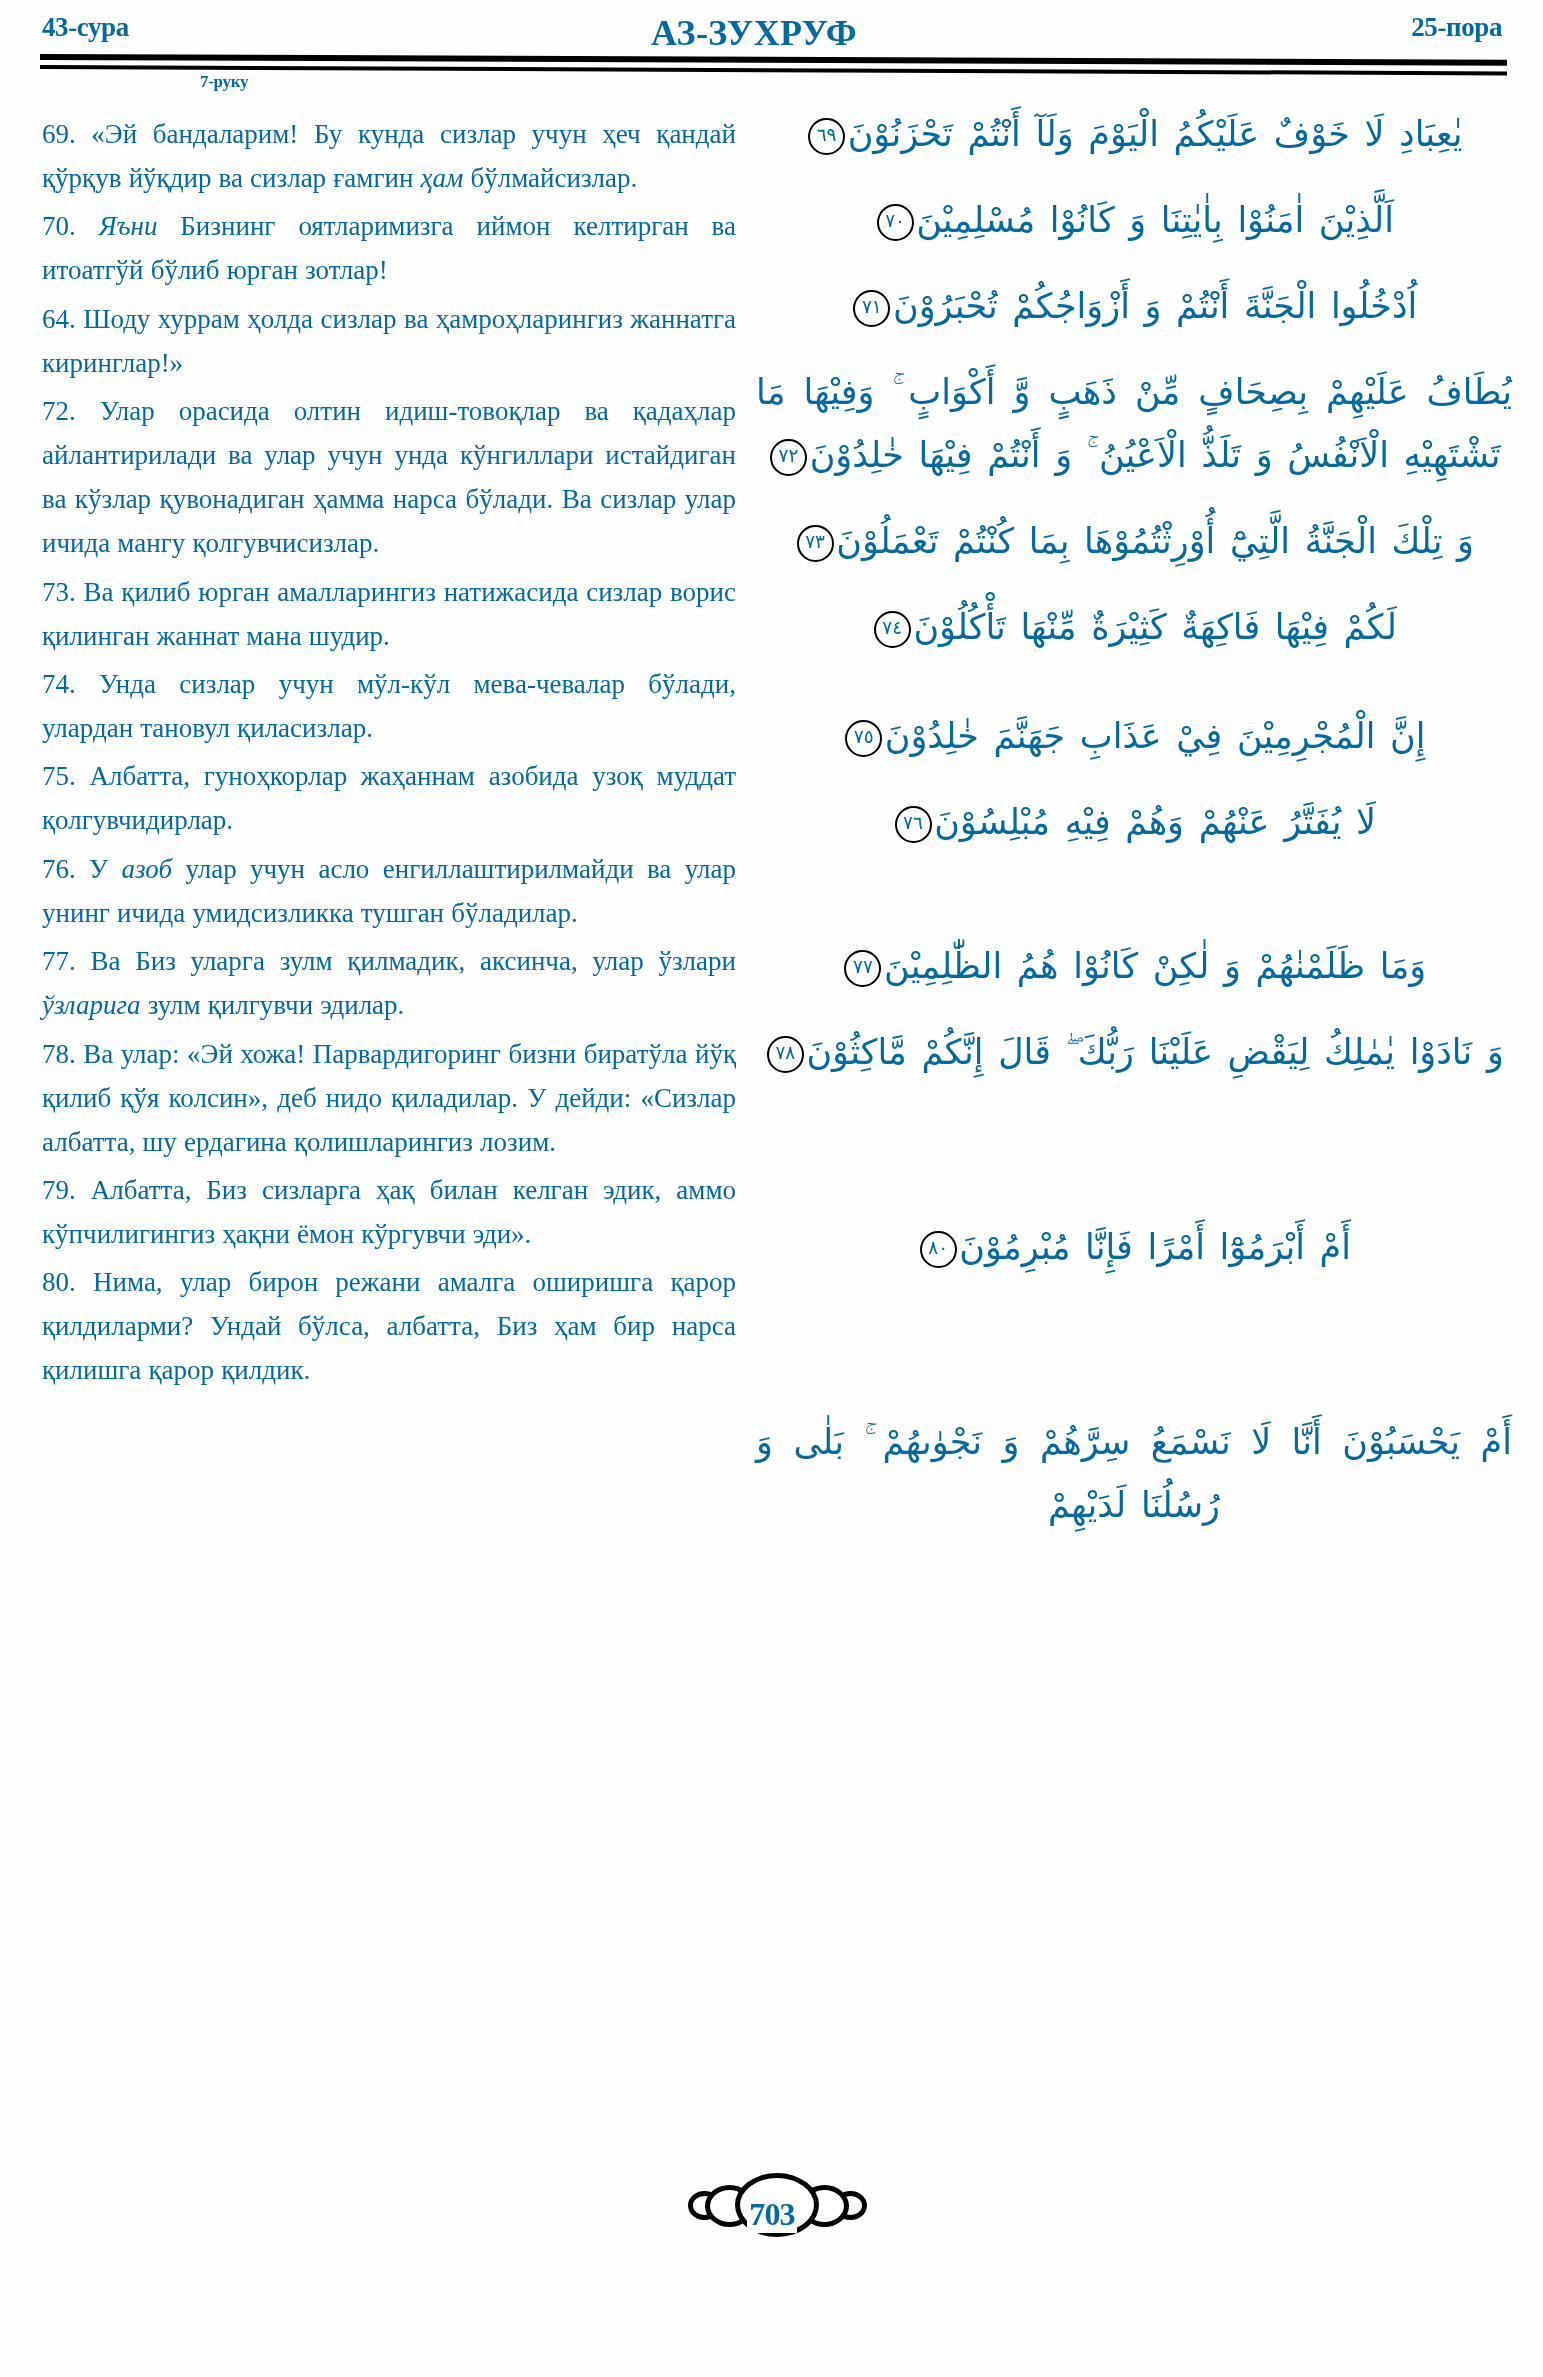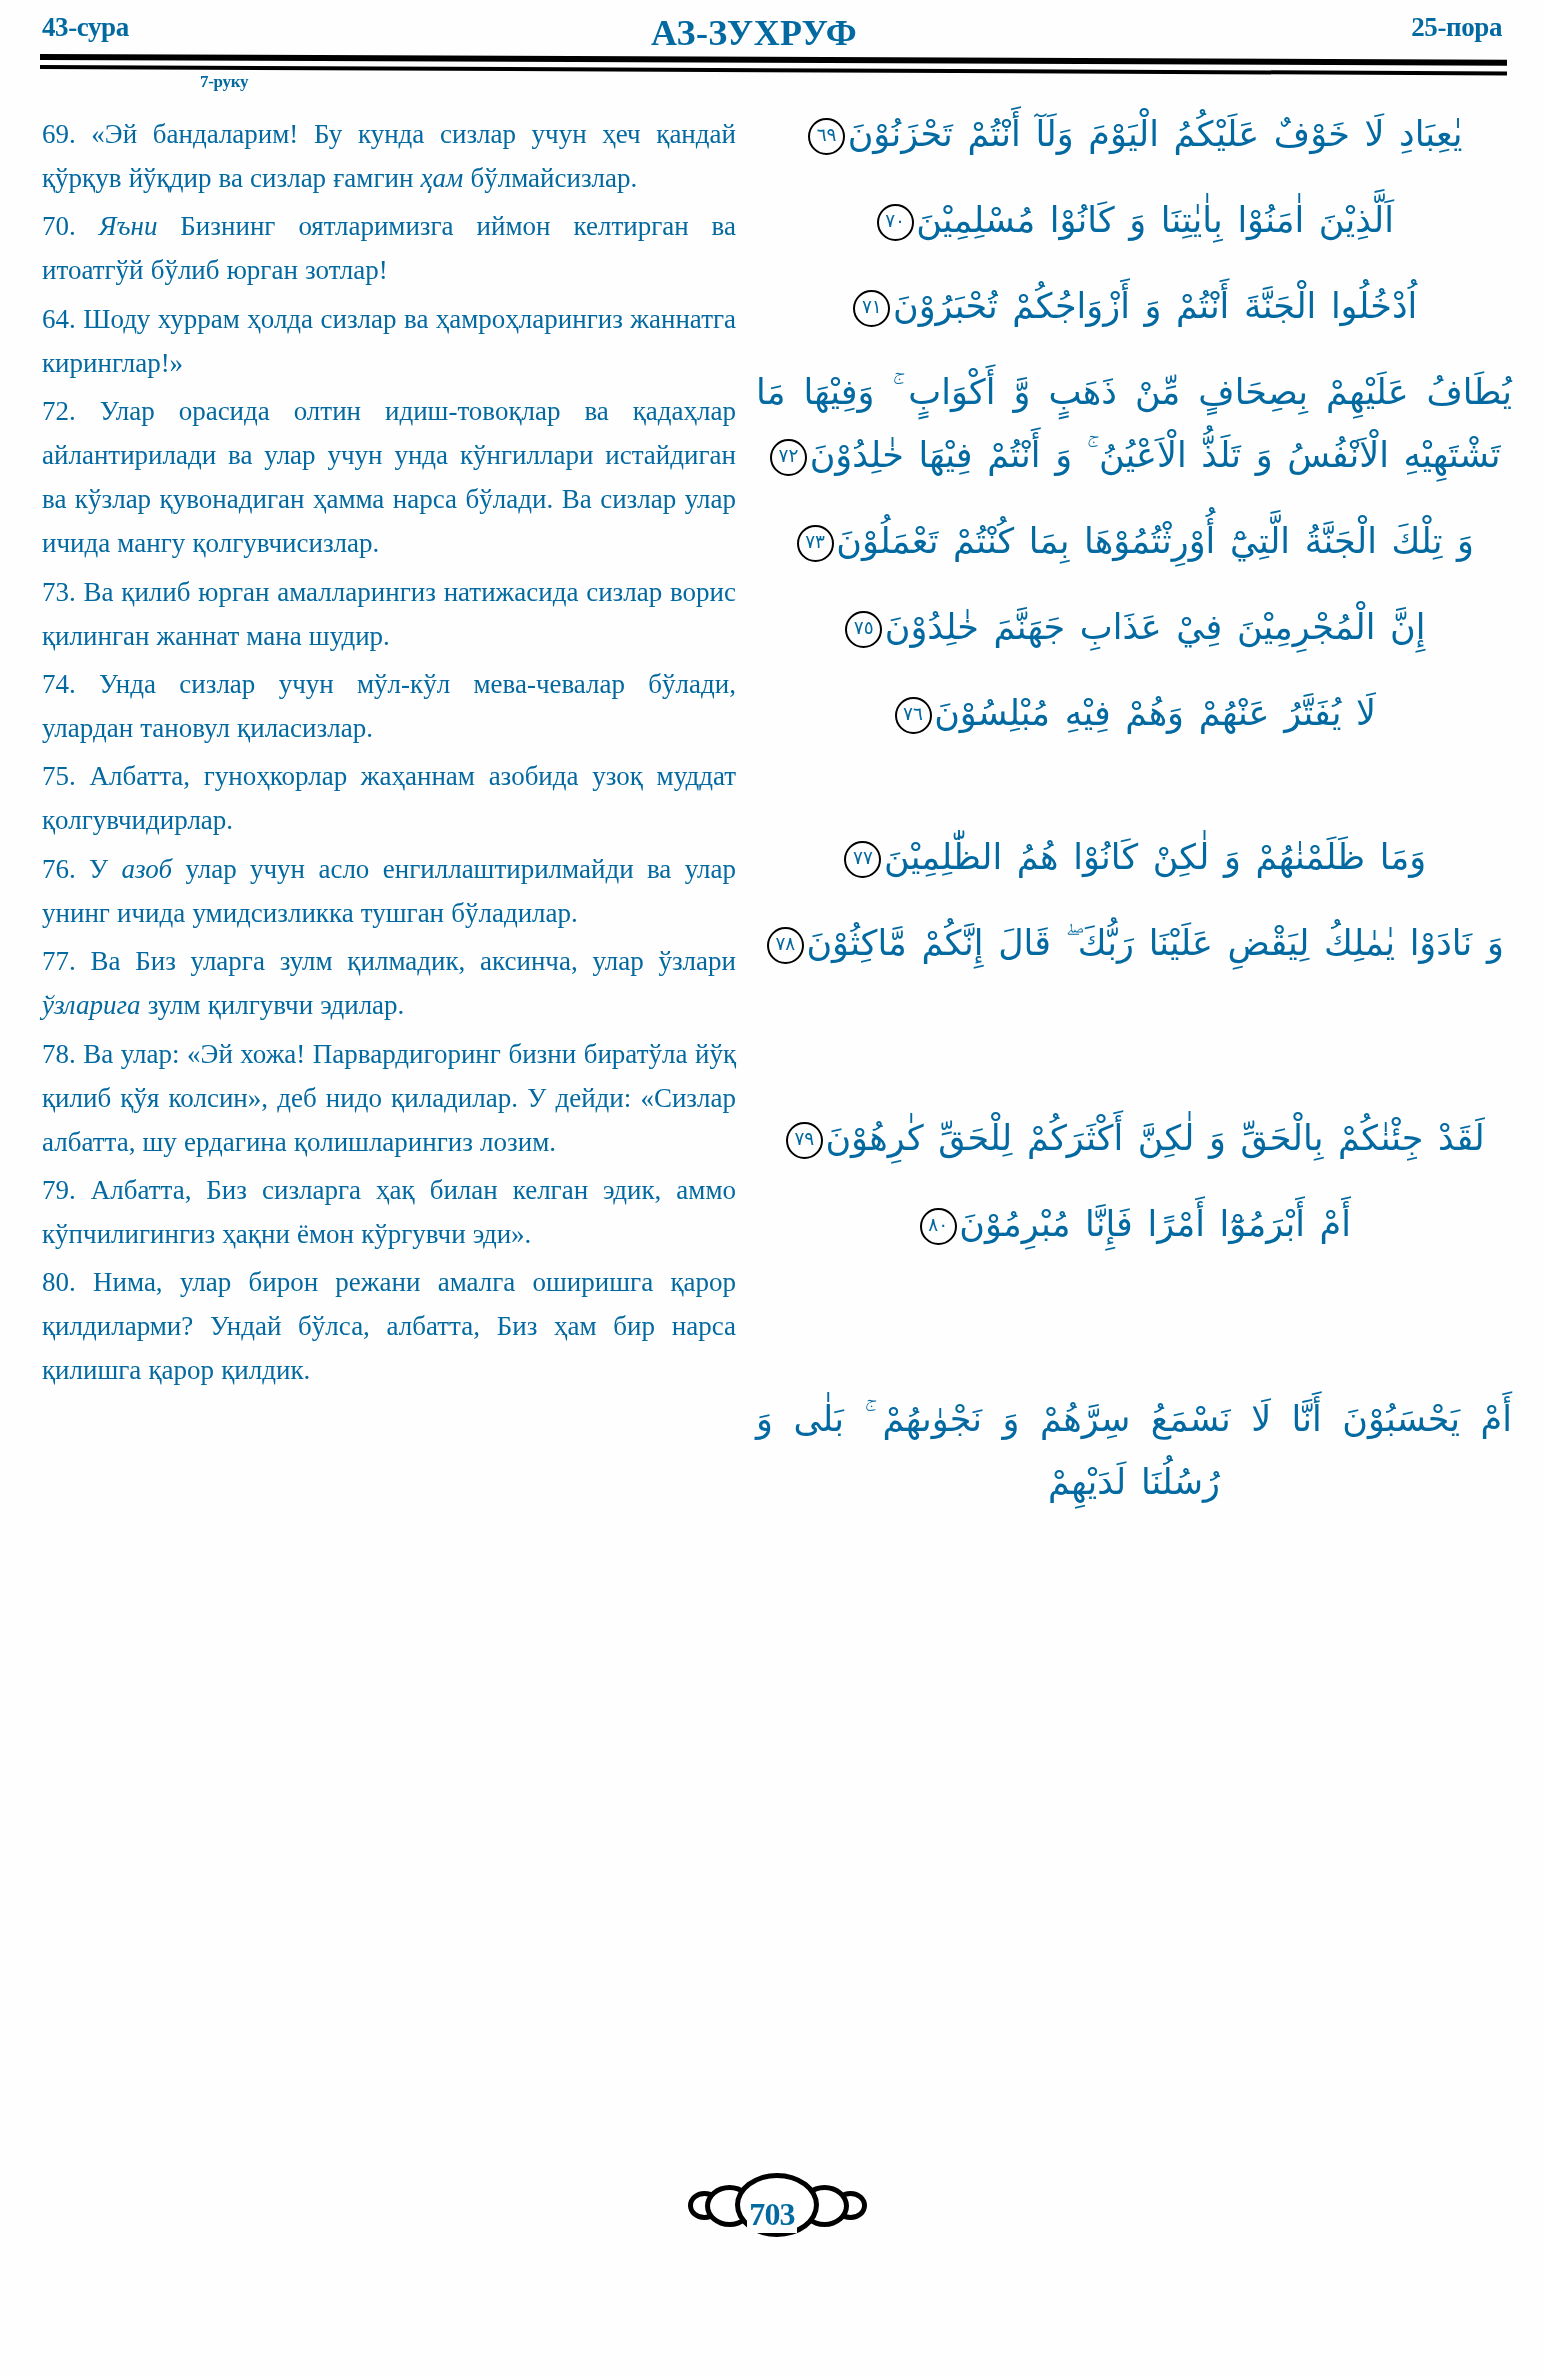--- a/index.html
+++ b/index.html
@@ -217,25 +217,25 @@
         <p class="verse"><span class="num">79.</span><span> Албатта, Биз сизларга ҳақ билан келган эдик, аммо кўпчилигингиз ҳақни ёмон кўргувчи эди».</span></p>
         <p class="verse"><span class="num">80.</span><span> Нима, улар бирон режани амалга оширишга қарор қилдиларми? Ундай бўлса, албатта, Биз ҳам бир нарса қилишга қарор қилдик.</span></p>
       </div>
 
     <div class="col-ar">
         <p class="ayah ar-gap-sm"><span>يٰعِبَادِ لَا خَوْفٌ عَلَيْكُمُ الْيَوْمَ وَلَآ أَنْتُمْ تَحْزَنُوْنَ</span><span class="mark">٦٩</span></p>
         <p class="ayah ar-gap-sm"><span>اَلَّذِيْنَ اٰمَنُوْا بِاٰيٰتِنَا وَ كَانُوْا مُسْلِمِيْنَ</span><span class="mark">٧٠</span></p>
         <p class="ayah ar-gap-sm"><span>اُدْخُلُوا الْجَنَّةَ أَنْتُمْ وَ أَزْوَاجُكُمْ تُحْبَرُوْنَ</span><span class="mark">٧١</span></p>
         <p class="ayah ar-gap-sm"><span>يُطَافُ عَلَيْهِمْ بِصِحَافٍ مِّنْ ذَهَبٍ وَّ أَكْوَابٍ ۚ وَفِيْهَا مَا تَشْتَهِيْهِ الْاَنْفُسُ وَ تَلَذُّ الْاَعْيُنُ ۚ وَ أَنْتُمْ فِيْهَا خٰلِدُوْنَ</span><span class="mark">٧٢</span></p>
         <p class="ayah ar-gap-sm"><span>وَ تِلْكَ الْجَنَّةُ الَّتِيْٓ أُوْرِثْتُمُوْهَا بِمَا كُنْتُمْ تَعْمَلُوْنَ</span><span class="mark">٧٣</span></p>
+        <p class="ayah ar-gap-md"><span>لَكُمْ فِيْهَا فَاكِهَةٌ كَثِيْرَةٌ مِّنْهَا تَأْكُلُوْنَ</span><span class="mark">٧٤</span></p>
         <p class="ayah ar-gap-sm"><span>إِنَّ الْمُجْرِمِيْنَ فِيْ عَذَابِ جَهَنَّمَ خٰلِدُوْنَ</span><span class="mark">٧٥</span></p>
         <p class="ayah ar-gap-lg"><span>لَا يُفَتَّرُ عَنْهُمْ وَهُمْ فِيْهِ مُبْلِسُوْنَ</span><span class="mark">٧٦</span></p>
         <p class="ayah ar-gap-sm"><span>وَمَا ظَلَمْنٰهُمْ وَ لٰكِنْ كَانُوْا هُمُ الظّٰلِمِيْنَ</span><span class="mark">٧٧</span></p>
         <p class="ayah ar-gap-xl"><span>وَ نَادَوْا يٰمٰلِكُ لِيَقْضِ عَلَيْنَا رَبُّكَ ۖ قَالَ إِنَّكُمْ مَّاكِثُوْنَ</span><span class="mark">٧٨</span></p>
-        <p class="ayah ar-gap-sm"><span>لَقَدْ جِئْنٰكُمْ بِالْحَقِّ وَ لٰكِنَّ أَكْثَرَكُمْ لِلْحَقِّ كٰرِهُوْنَ</span><span class="mark">٧٩</span></p>
         <p class="ayah ar-gap-xl"><span>أَمْ أَبْرَمُوْٓا أَمْرًا فَإِنَّا مُبْرِمُوْنَ</span><span class="mark">٨٠</span></p>
         <p class="ayah ar-gap-sm"><span>أَمْ يَحْسَبُوْنَ أَنَّا لَا نَسْمَعُ سِرَّهُمْ وَ نَجْوٰىهُمْ ۚ بَلٰى وَ رُسُلُنَا لَدَيْهِمْ</span></p>
       </div>
   </div>
 
   <div class="folio">
     <div class="folio-orn">
       <span class="lobe lobe-l2"></span>
       <span class="lobe lobe-l1"></span>
       <span class="lobe lobe-r2"></span>

